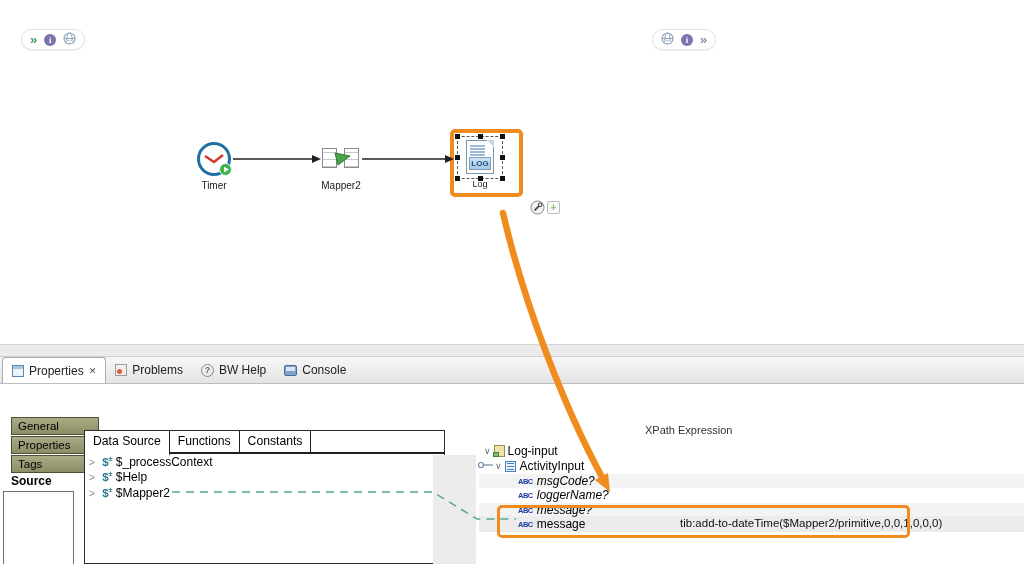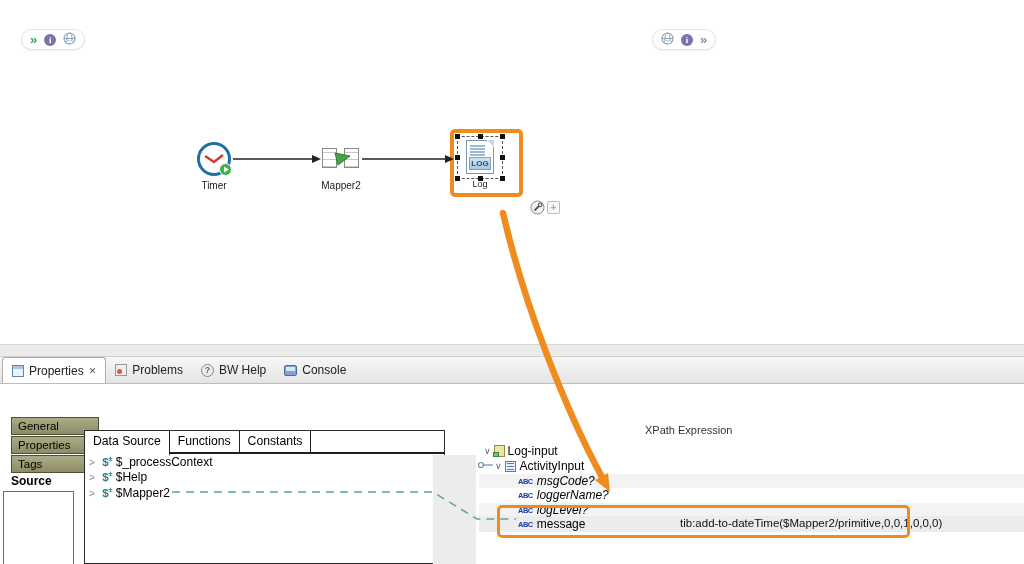--- a/index.html
+++ b/index.html
@@ -282,21 +282,21 @@
   <div class="row-right abs" style="left:518px;top:474px;">
     <span class="abc">ABC</span>
     <span class="opt">msgCode?</span>
   </div>
   <div class="row-right abs" style="left:518px;top:488px;">
     <span class="abc">ABC</span>
     <span class="opt">loggerName?</span>
   </div>
   <div class="row-right abs" style="left:518px;top:503px;">
     <span class="abc">ABC</span>
-    <span class="opt">logLevel?</span>
+    <span class="opt">message?</span>
   </div>
   <div class="row-right abs" style="left:518px;top:517px;">
     <span class="abc">ABC</span>
     <span>message</span>
   </div>
   <div class="abs xpath-expr" style="left:645px;top:517px;margin-left:35px;">tib:add-to-dateTime($Mapper2/primitive,0,0,1,0,0,0)</div>
 
   <div class="abs orange-box" style="left:497px;top:505px;width:413px;height:33px;border-width:3px;"></div>
 
   <svg class="overlay">

